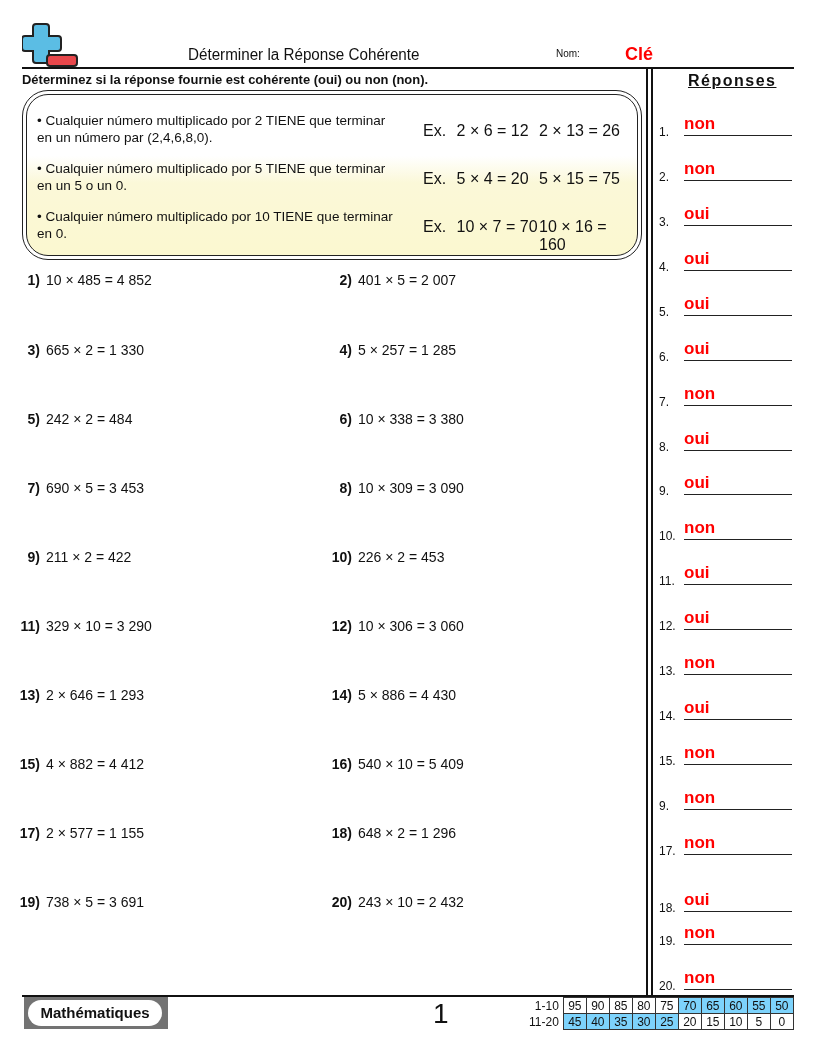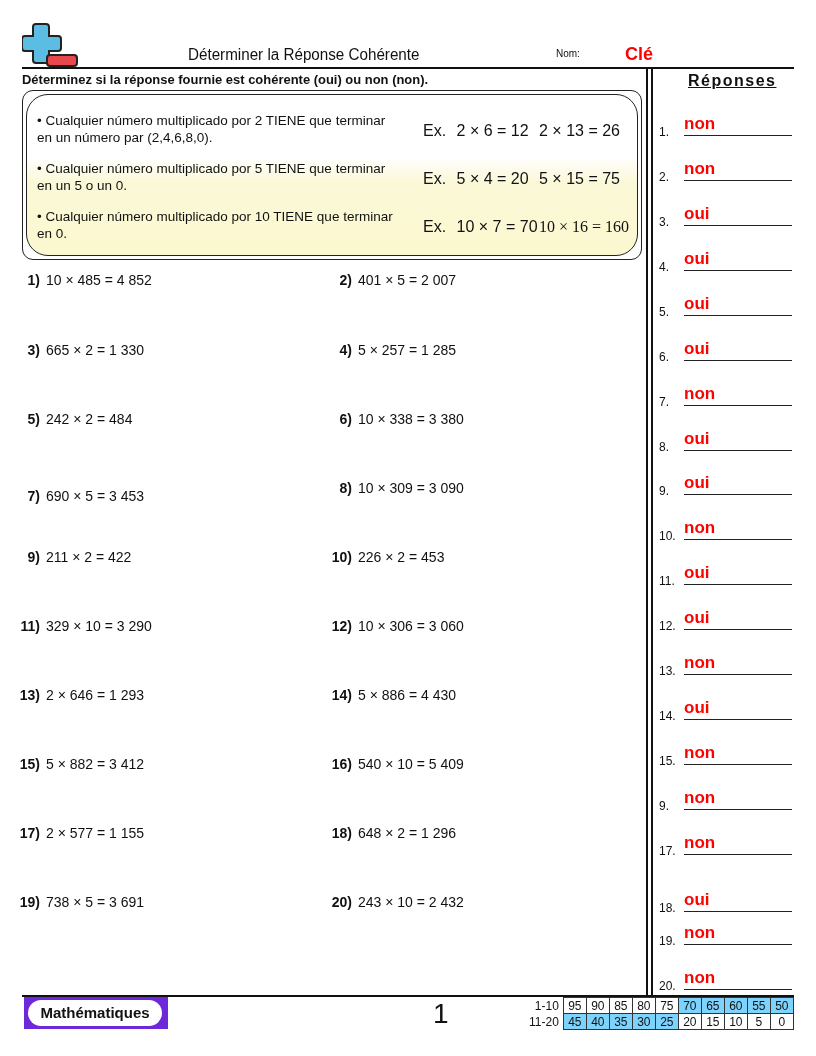--- a/index.html
+++ b/index.html
@@ -16,41 +16,41 @@
 
   .instructions { left: 22px; top: 72px; font-size: 13.5px; font-weight: bold; transform: scaleX(0.96); transform-origin: left; }
   .answers-title { left: 688px; top: 72px; font-size: 16px; font-weight: bold; letter-spacing: 1.5px; text-decoration: underline; }
 
   
   .vdiv1 { left: 646px; top: 68px; width: 2px; height: 927px; background: #111; }
   .vdiv2 { left: 651px; top: 68px; width: 2px; height: 927px; background: #111; }
 
   
   .rules-box { left: 22px; top: 90px; width: 618px; height: 168px;
-               border: 1.5px solid #222; border-radius: 11px; }
+               border: 1.5px solid #222; border-radius: 26px; }
   .rules-inner { position: absolute; left: 3px; top: 3px; right: 3px; bottom: 3px;
                  border: 1.5px solid #222; border-radius: 22px;
                  background: linear-gradient(to bottom, #ffffff 0%, #ffffff 38%, #fbf8d8 55%, #fbf8d0 100%); }
   .rule { position: absolute; left: 10px; font-size: 13.5px; line-height: 17px; width: 390px; }
   .rule-ex { position: absolute; font-size: 16px; }
 
   
   .problem { position: absolute; font-size: 14px; white-space: nowrap; }
   .problem .num { font-weight: bold; display: inline-block; text-align: right; width: 24px; margin-right: 6px; }
 
   
   .ans-row { position: absolute; left: 659px; width: 135px; height: 24px; }
   .ans-num { position: absolute; left: 0; bottom: 0; font-size: 12px; }
   .ans-line { position: absolute; left: 25px; right: 2px; bottom: 3px; height: 1.5px; background: #222; }
   .ans-val { position: absolute; left: 25px; right: 2px; bottom: 5px; text-align: left;
              font-size: 17px; font-weight: bold; color: #ff0000; }
 
   
   .footer-rule { left: 22px; top: 995px; width: 772px; height: 2px; background: #111; }
-  .brand-box { left: 24px; top: 997px; width: 144px; height: 32px; background: #6d28d9; }
+  .brand-box { left: 24px; top: 997px; width: 144px; height: 32px; background: #737373; }
   .brand-pill { position: absolute; left: 4px; top: 3px; right: 6px; bottom: 3px; background: #fff;
                 border-radius: 14px; font-weight: bold; font-size: 15px; text-align: center; line-height: 26px; }
   .site { left: 174px; top: 1060px; font-size: 13px; }
   .page-num { left: 433px; top: 998px; font-size: 28px; }
 
   .score-table { left: 527px; top: 997px; border-collapse: collapse; font-size: 12px; }
   .score-table td { padding: 0 2px; height: 15px; text-align: center; border: 1px solid #333; min-width: 18px; }
   .score-table td.lbl { border: none; text-align: right; padding-right: 4px; }
   .score-table td.blue { background: #7dd3fc; }
 </style>
@@ -95,46 +95,46 @@
     <div class="rule-ex" style="left:512px; top:75px;">5 × 15 = 75</div>
 
     <div class="rule" style="top:113px;">
       <div>• Cualquier número multiplicado por 10 TIENE que terminar</div>
       <div>en 0.</div>
     </div>
     <div class="rule-ex" style="left:396px; top:123px;">
       <span>Ex.</span>
       <span style="margin-left:6px;">10 × 7 = 70</span>
     </div>
-    <div class="rule-ex" style="left:512px; top:123px;font-family:Liberation Serif, serif;">10 × 16 = 160</div>
+    <div class="rule-ex" style="left:512px; top:123px;">10 × 16 = 160</div>
   </div>
 </div>
 
 <div class="problem" style="left:16px; top:272px;"><span class="num">1)</span><span>10 × 485 = 4 852</span></div>
 <div class="problem" style="left:328px; top:272px;"><span class="num">2)</span><span>401 × 5 = 2 007</span></div>
 
 <div class="problem" style="left:16px; top:342px;"><span class="num">3)</span><span>665 × 2 = 1 330</span></div>
 <div class="problem" style="left:328px; top:342px;"><span class="num">4)</span><span>5 × 257 = 1 285</span></div>
 
 <div class="problem" style="left:16px; top:411px;"><span class="num">5)</span><span>242 × 2 = 484</span></div>
 <div class="problem" style="left:328px; top:411px;"><span class="num">6)</span><span>10 × 338 = 3 380</span></div>
 
-<div class="problem" style="left:16px; top:480px;margin-top:8px;"><span class="num">7)</span><span>690 × 5 = 3 453</span></div>
+<div class="problem" style="left:16px; top:480px;"><span class="num">7)</span><span>690 × 5 = 3 453</span></div>
 <div class="problem" style="left:328px; top:480px;"><span class="num">8)</span><span>10 × 309 = 3 090</span></div>
 
 <div class="problem" style="left:16px; top:549px;"><span class="num">9)</span><span>211 × 2 = 422</span></div>
 <div class="problem" style="left:328px; top:549px;"><span class="num">10)</span><span>226 × 2 = 453</span></div>
 
 <div class="problem" style="left:16px; top:618px;"><span class="num">11)</span><span>329 × 10 = 3 290</span></div>
 <div class="problem" style="left:328px; top:618px;"><span class="num">12)</span><span>10 × 306 = 3 060</span></div>
 
 <div class="problem" style="left:16px; top:687px;"><span class="num">13)</span><span>2 × 646 = 1 293</span></div>
 <div class="problem" style="left:328px; top:687px;"><span class="num">14)</span><span>5 × 886 = 4 430</span></div>
 
-<div class="problem" style="left:16px; top:756px;"><span class="num">15)</span><span>5 × 882 = 3 412</span></div>
+<div class="problem" style="left:16px; top:756px;"><span class="num">15)</span><span>4 × 882 = 4 412</span></div>
 <div class="problem" style="left:328px; top:756px;"><span class="num">16)</span><span>540 × 10 = 5 409</span></div>
 
 <div class="problem" style="left:16px; top:825px;"><span class="num">17)</span><span>2 × 577 = 1 155</span></div>
 <div class="problem" style="left:328px; top:825px;"><span class="num">18)</span><span>648 × 2 = 1 296</span></div>
 
 <div class="problem" style="left:16px; top:894px;"><span class="num">19)</span><span>738 × 5 = 3 691</span></div>
 <div class="problem" style="left:328px; top:894px;"><span class="num">20)</span><span>243 × 10 = 2 432</span></div>
 
 <div class="ans-row" style="top:115px;">
     <span class="ans-num">1.</span>

